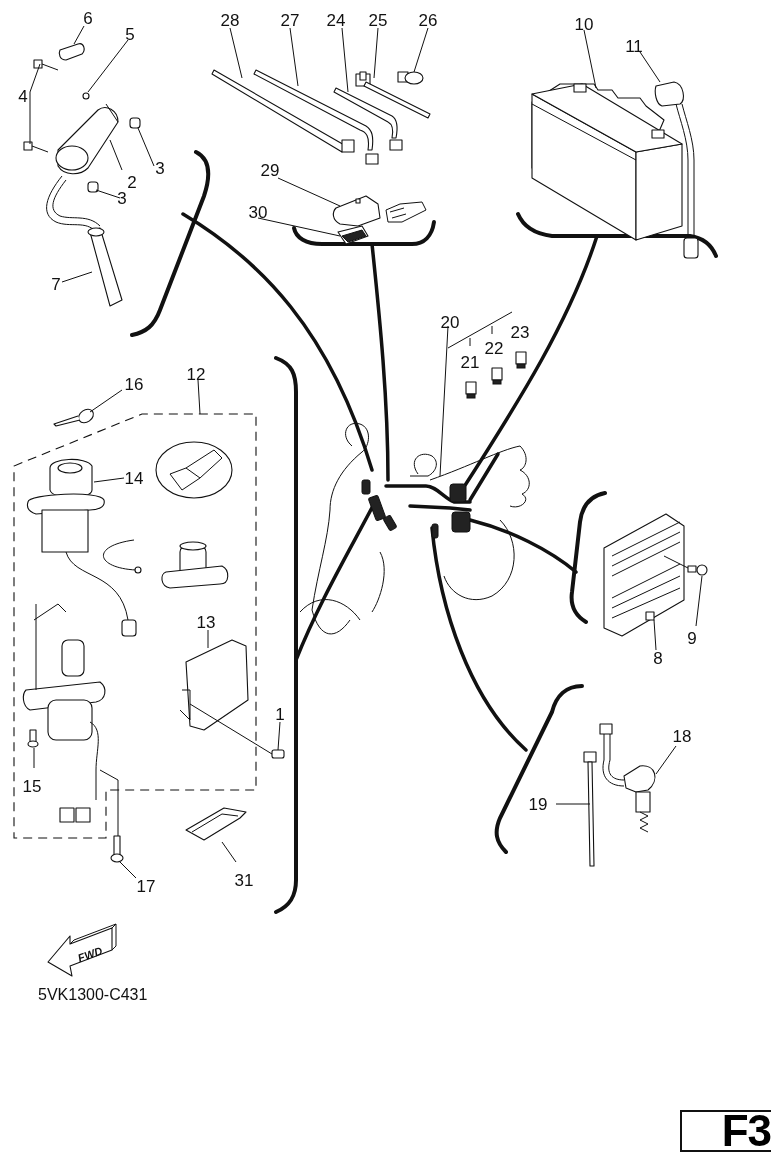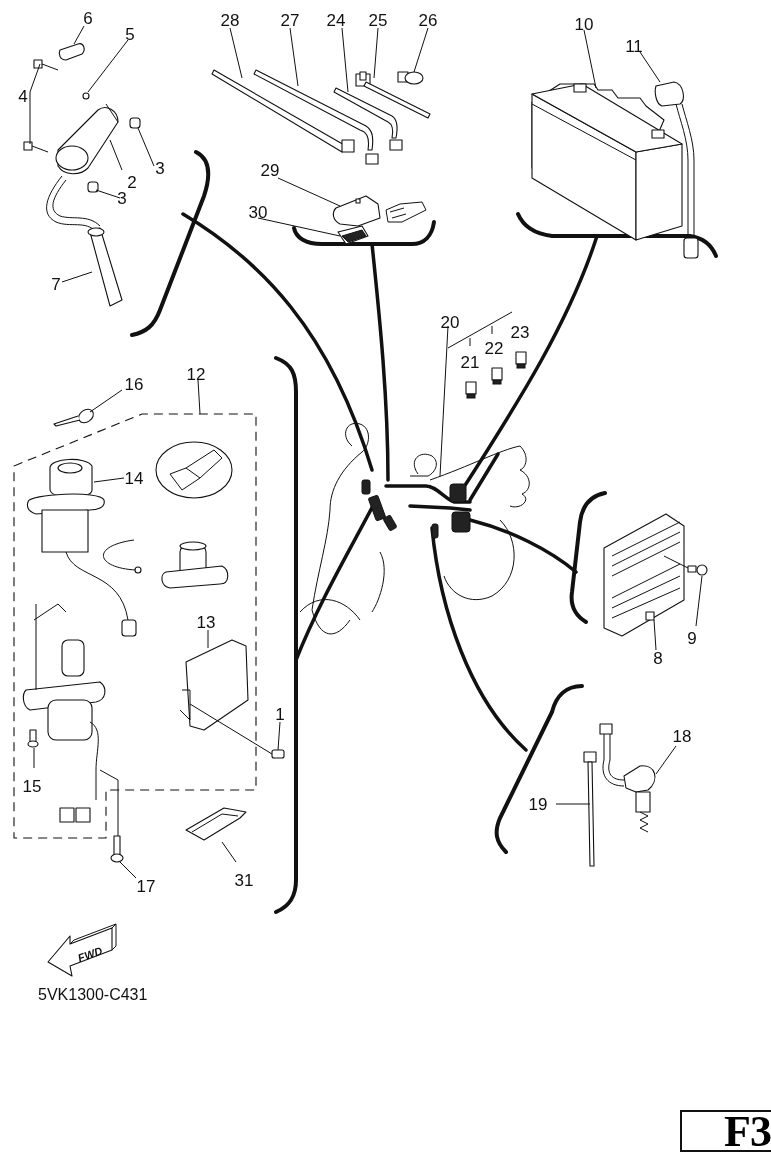--- a/index.html
+++ b/index.html
@@ -8,21 +8,21 @@
   .lbl { font-family: "Liberation Sans", sans-serif; font-size: 17px; fill: #111; }
   .code { font-family: "Liberation Sans", sans-serif; font-size: 16px; fill: #111; }
   .ln { stroke: #111; stroke-width: 1; fill: none; }
   .pt { stroke: #111; stroke-width: 1.1; fill: #fff; stroke-linejoin: round; }
   .pt2 { stroke: #111; stroke-width: 1; fill: none; }
   .heavy { stroke: #111; stroke-width: 4; fill: none; stroke-linecap: round; }
   .wire { stroke: #111; stroke-width: 3.5; fill: none; stroke-linecap: round; }
   .dash { stroke: #111; stroke-width: 1.1; fill: none; stroke-dasharray: 9 6; }
   .dark { fill: #222; stroke: #111; }
   #page-badge { position: absolute; left: 680px; top: 1110px; width: 95px; height: 42px; border: 2px solid #111; box-sizing: border-box; background: #fff; }
-  #page-badge span { position: absolute; right: 2px; top: -6px; font-family: Liberation Serif, serif; font-weight: bold; font-size: 44px; color: #000; letter-spacing: -1px; }
+  #page-badge span { position: absolute; right: 2px; top: -6px; font-family: Liberation Sans, sans-serif; font-weight: bold; font-size: 44px; color: #000; letter-spacing: -1px; }
 </style>
 </head>
 <body>
 
 <svg id="diagram" width="771" height="1166" viewBox="0 0 771 1166" xmlns="http://www.w3.org/2000/svg">
 
   <path class="heavy" d="M196,152 C212,160 210,178 204,196 L160,310 C154,326 146,332 132,335"></path>
   <path class="heavy" d="M294,228 C296,238 306,244 322,244 L412,244 C424,244 432,236 434,222"></path>
   <path class="heavy" d="M518,214 C524,228 536,234 552,236 L690,236 C704,238 712,246 716,256"></path>
   <path class="heavy" d="M276,358 C292,364 296,374 296,392 L296,880 C296,896 290,906 276,912"></path>

